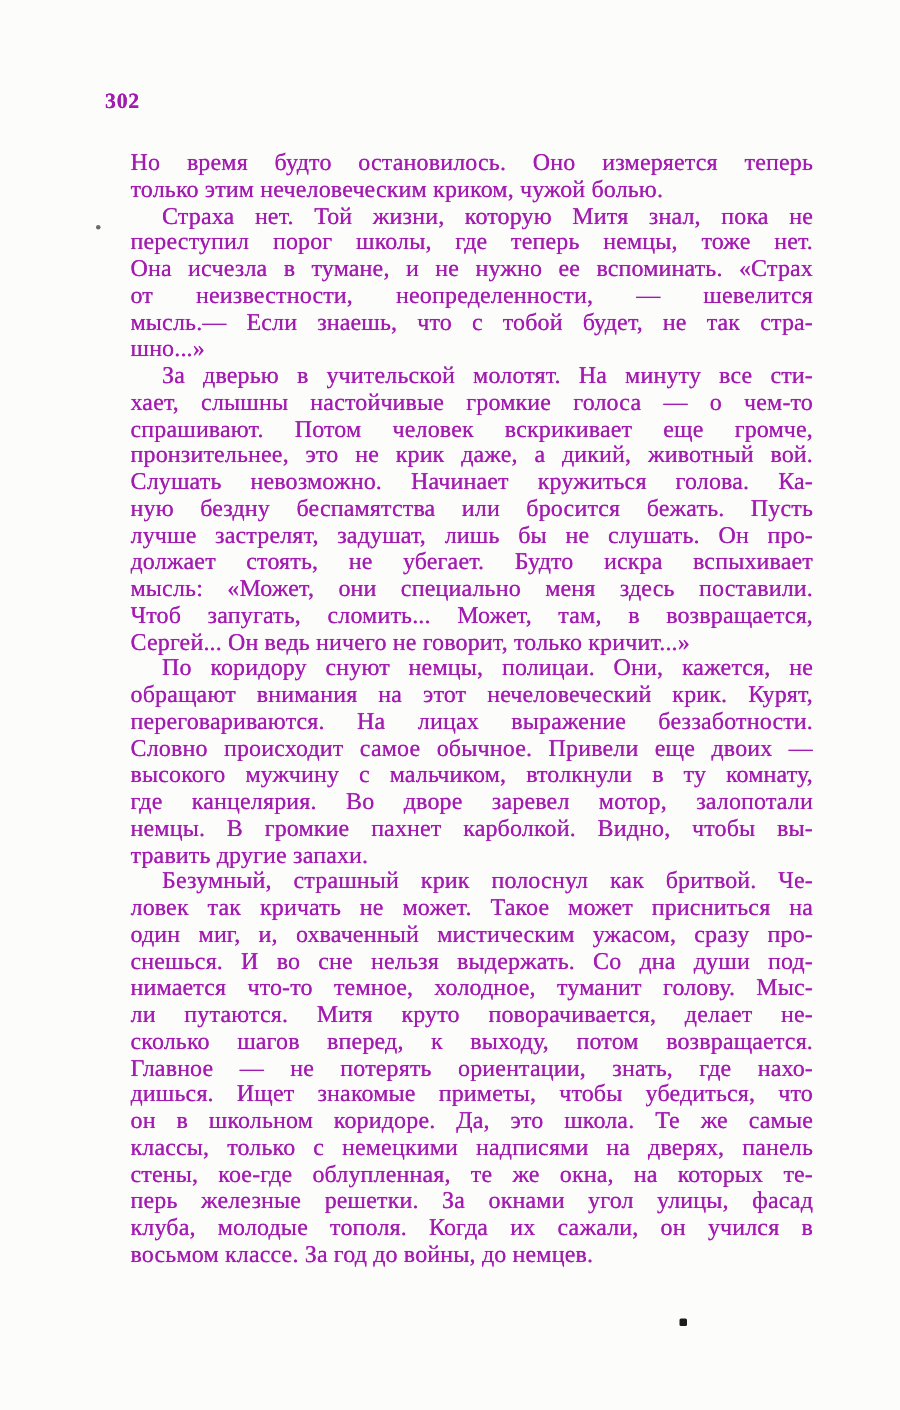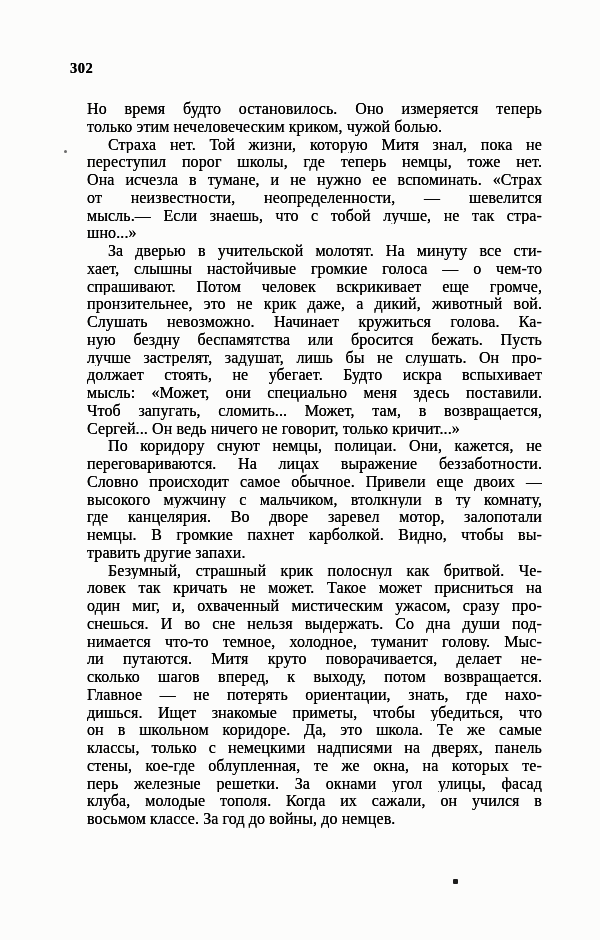--- a/index.html
+++ b/index.html
@@ -8,21 +8,21 @@
     background: #e8e8e8;
   }
   .page {
     position: relative;
     width: 600px;
     height: 940px;
     margin: 0 auto;
     background: #fcfcfb;
     overflow: hidden;
     font-family: "Liberation Serif", serif;
-    color: #000000;
+    color: #a21caf;
     text-decoration: underline;
   }
   .page-number {
     position: absolute;
     left: 70px;
     top: 60px;
     font-size: 14.5px;
     font-weight: bold;
     letter-spacing: 0.5px;
     text-shadow: 0 0 0.4px currentColor;
@@ -76,34 +76,35 @@
 <div class="page">
   <div class="page-number">302</div>
 
   <div class="text-block" id="body-text">
       <div class="line">Но время будто остановилось. Оно измеряется теперь</div>
       <div class="line last">только этим нечеловеческим криком, чужой болью.</div>
       <div class="line indent">Страха нет. Той жизни, которую Митя знал, пока не</div>
       <div class="line">переступил порог школы, где теперь немцы, тоже нет.</div>
       <div class="line">Она исчезла в тумане, и не нужно ее вспоминать. «Страх</div>
       <div class="line">от неизвестности, неопределенности, — шевелится</div>
-      <div class="line">мысль.— Если знаешь, что с тобой лучше, не так стра-</div>
+      <div class="line">мысль.— Если знаешь, что с тобой будет, не так стра-</div>
       <div class="line last">шно...»</div>
       <div class="line indent">За дверью в учительской молотят. На минуту все сти-</div>
       <div class="line">хает, слышны настойчивые громкие голоса — о чем-то</div>
       <div class="line">спрашивают. Потом человек вскрикивает еще громче,</div>
       <div class="line">пронзительнее, это не крик даже, а дикий, животный вой.</div>
       <div class="line">Слушать невозможно. Начинает кружиться голова. Ка-</div>
       <div class="line">ную бездну беспамятства или бросится бежать. Пусть</div>
       <div class="line">лучше застрелят, задушат, лишь бы не слушать. Он про-</div>
       <div class="line">должает стоять, не убегает. Будто искра вспыхивает</div>
       <div class="line">мысль: «Может, они специально меня здесь поставили.</div>
       <div class="line">Чтоб запугать, сломить... Может, там, в возвращается,</div>
       <div class="line last">Сергей... Он ведь ничего не говорит, только кричит...»</div>
       <div class="line indent">По коридору снуют немцы, полицаи. Они, кажется, не</div>
+      <div class="line">обращают внимания на этот нечеловеческий крик. Курят,</div>
       <div class="line">переговариваются. На лицах выражение беззаботности.</div>
       <div class="line">Словно происходит самое обычное. Привели еще двоих —</div>
       <div class="line">высокого мужчину с мальчиком, втолкнули в ту комнату,</div>
       <div class="line">где канцелярия. Во дворе заревел мотор, залопотали</div>
       <div class="line">немцы. В громкие пахнет карболкой. Видно, чтобы вы-</div>
       <div class="line last">травить другие запахи.</div>
       <div class="line indent">Безумный, страшный крик полоснул как бритвой. Че-</div>
       <div class="line">ловек так кричать не может. Такое может присниться на</div>
       <div class="line">один миг, и, охваченный мистическим ужасом, сразу про-</div>
       <div class="line">снешься. И во сне нельзя выдержать. Со дна души под-</div>

